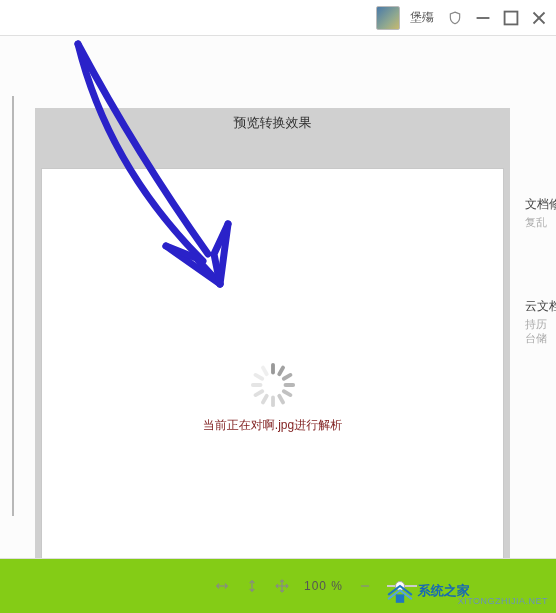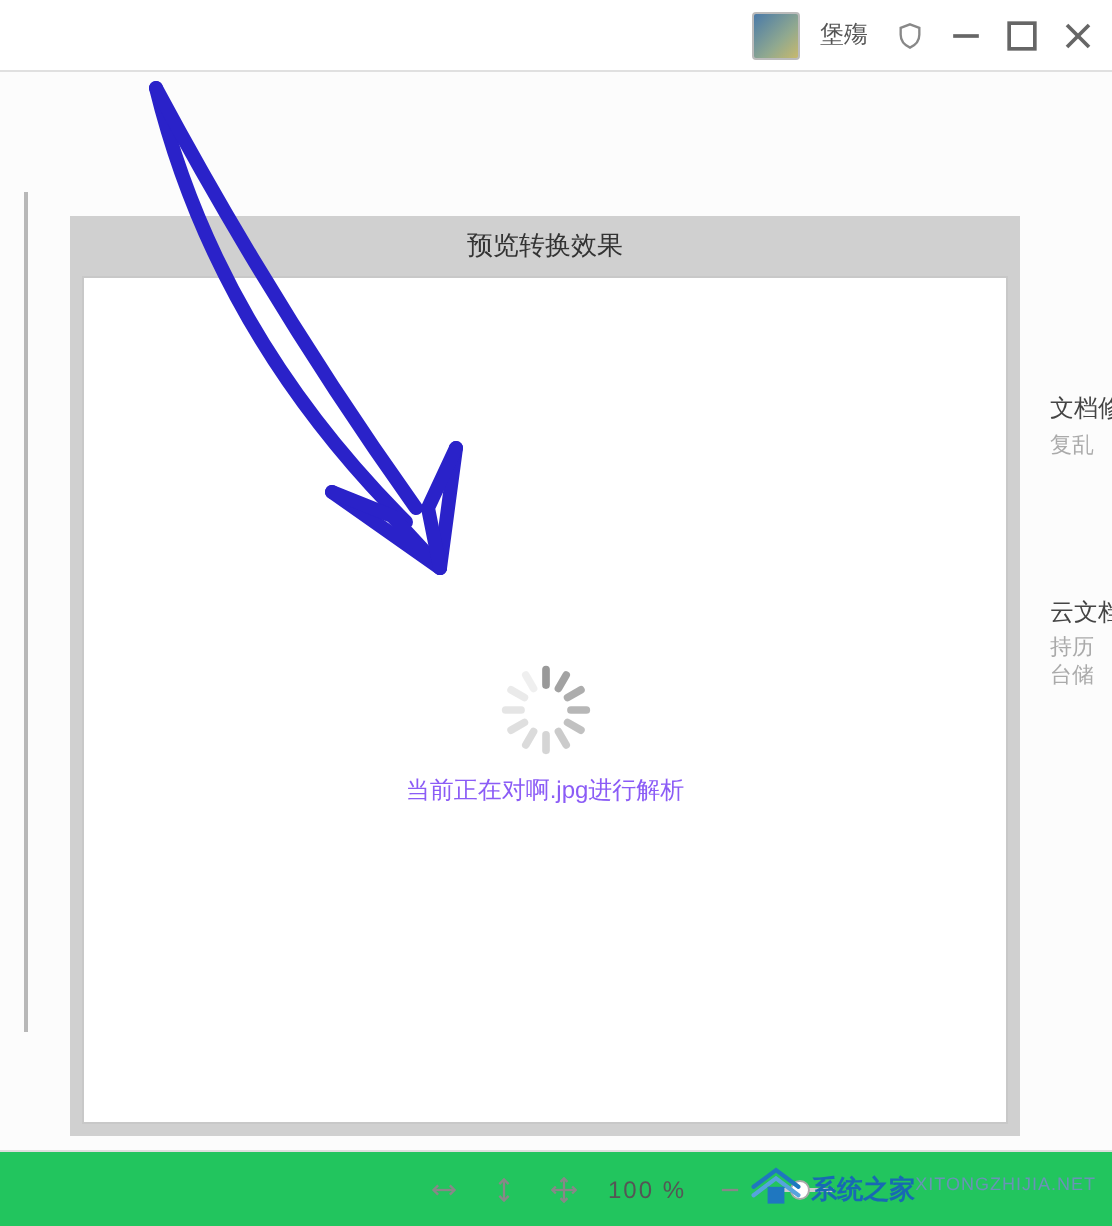--- a/index.html
+++ b/index.html
@@ -74,20 +74,21 @@
 
     .preview-panel {
       position: absolute;
       left: 35px;
       top: 72px;
       width: 475px;
       height: 460px;
       background: #d0d0d0;
       display: flex;
       flex-direction: column;
+      gap: 30px;
     }
     .preview-title {
       height: 30px;
       text-align: center;
       font-size: 13px;
       color: #333;
       line-height: 30px;
     }
     .preview-inner {
       flex: 1;
@@ -117,21 +118,21 @@
       transform: translateX(-50%);
     }
     .spinner svg { width: 48px; height: 48px; }
     .status-text {
       position: absolute;
       top: 248px;
       left: 0;
       right: 0;
       text-align: center;
       font-size: 12px;
-      color: #8b5cf6;
+      color: #7f1d1d;
     }
 
     .side-peek {
       position: absolute;
       right: -5px;
       top: 160px;
       width: 36px;
       font-size: 12px;
       color: #444;
       text-align: left;
@@ -146,22 +147,22 @@
       color: #444;
       text-align: left;
     }
     .side-peek2 .sub { color: #aaa; font-size: 11px; margin-top: 2px; line-height: 1.3; }
 
     .statusbar {
       position: absolute;
       bottom: 0;
       left: 0;
       right: 0;
-      height: 38px;
-      background: #22c55e;
+      height: 55px;
+      background: #84cc16;
       border-top: 1px solid #dedede;
       display: flex;
       align-items: center;
       padding: 0 10px;
       gap: 14px;
       justify-content: flex-start;
     }
     .statusbar .spacer { width: 190px; }
     .sb-icon {
       width: 16px; height: 16px;
@@ -186,23 +187,23 @@
 
     .watermark {
       position: absolute;
       right: 4px;
       bottom: 2px;
       display: flex;
       align-items: center;
       gap: 4px;
       padding: 2px 4px;
     }
-    .wm-text { display:flex;flex-direction:row;line-height:1;}
+    .wm-text { display:flex;flex-direction:column;line-height:1;}
     .wm-text .t1 { font-size: 13px; font-weight:bold; color:#1869b3;}
-    .wm-text .t2 { font-size: 9px; color:#6a93b7; letter-spacing:0.5px;}
+    .wm-text .t2 { font-size: 9px; color:#6a93b7; letter-spacing:0.5px;margin-left:40px;}
     .wm-icon svg { width:28px;height:24px;}
 
     @keyframes spin { from{transform:translateX(-50%) rotate(0);} to{transform:translateX(-50%) rotate(360deg);} }
     .spinner { animation: spin 1.2s linear infinite; }
   </style>
 </head>
 <body>
 
 <div class="titlebar">
   <div class="avatar"></div>

